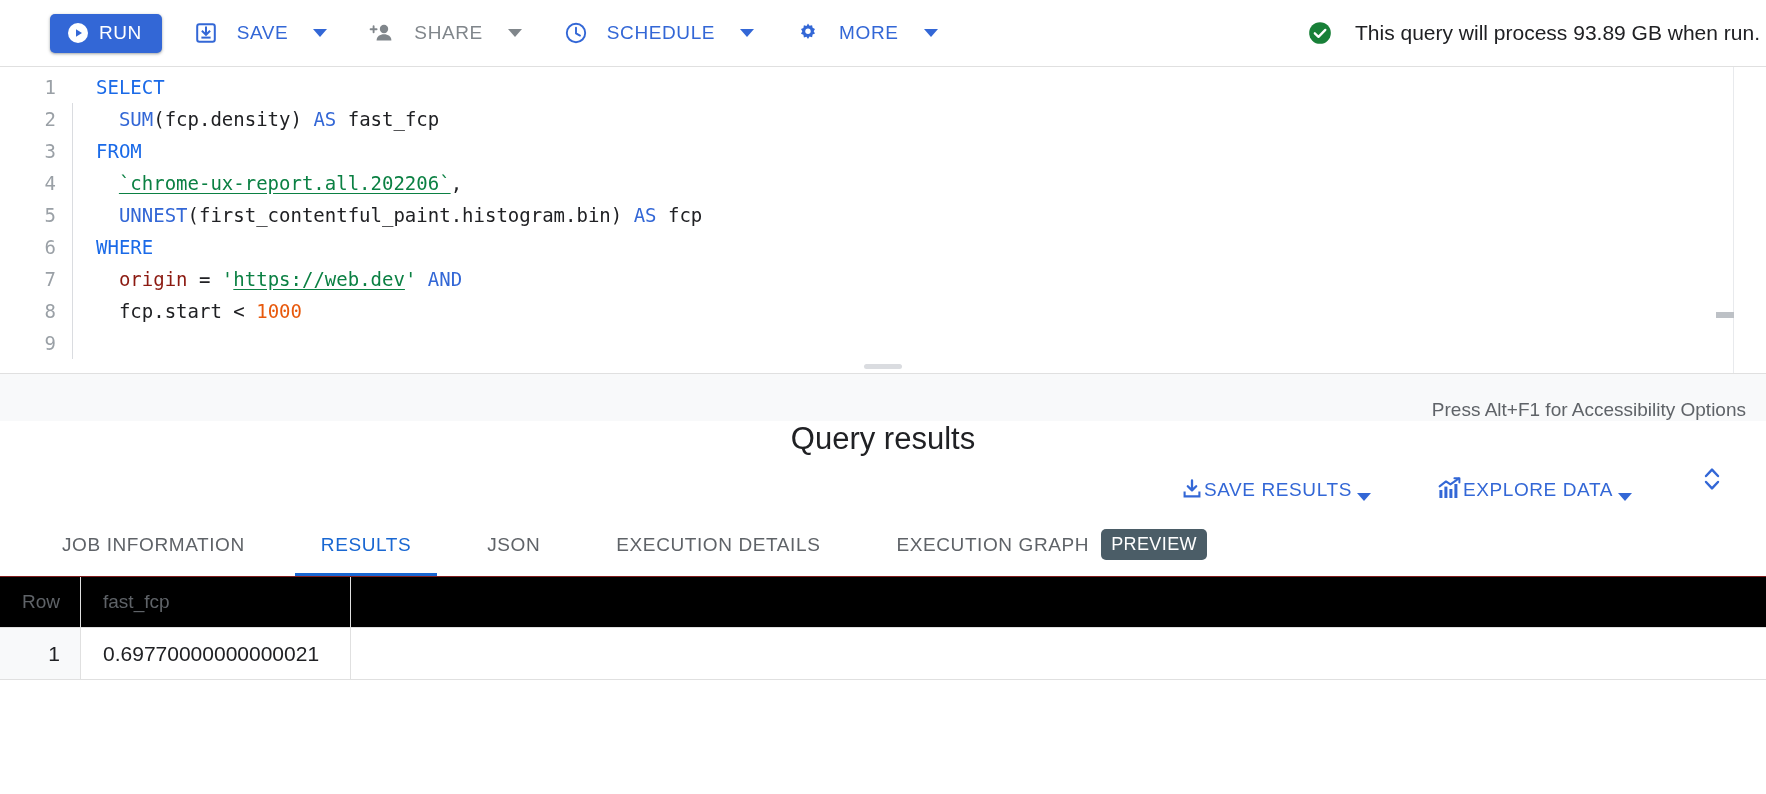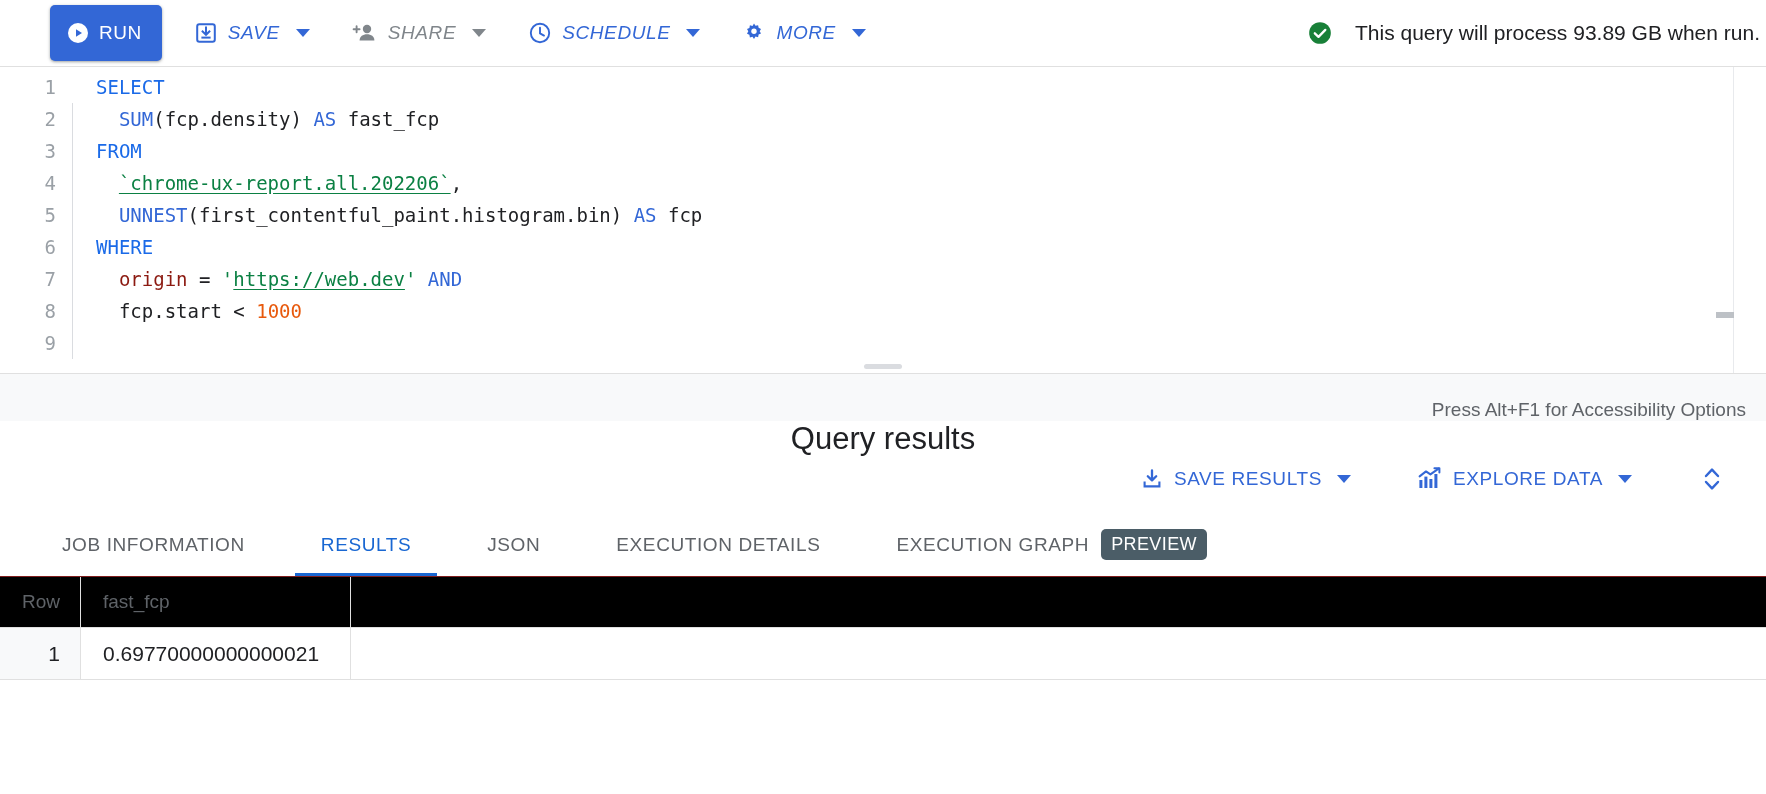--- a/index.html
+++ b/index.html
@@ -25,42 +25,41 @@
     background: #fff;
     position: relative;
   }
   .run-btn {
     display: flex;
     align-items: center;
     gap: 9px;
     background: #3367d6;
     color: #fff;
     border-radius: 5px;
-    height: 56px;
+    height: 39px;
     padding: 0 20px 0 16px;
     box-shadow: 0 1px 2px rgba(60,64,67,.3), 0 1px 3px 1px rgba(60,64,67,.15);
     cursor: pointer;
     user-select: none;
   }
   .run-btn .label {
     font-size: 19px;
     font-weight: 500;
     letter-spacing: .5px;
   }
   .tbtn {
     display: flex;
     align-items: center;
-    gap: 10px;
+    gap: 19px;
     height: 44px;
     padding: 0 10px;
     margin-left: 22px;
     cursor: pointer;
     user-select: none;
     border-radius: 4px;
-    font-style: italic;
   }
   .tbtn .label {
     font-size: 19px;
     font-weight: 500;
     letter-spacing: .6px;
     color: #3367d6;
   }
   .tbtn.disabled .label { color: #80868b; }
   .tbtn .caret {
     width: 0; height: 0;
@@ -193,22 +192,21 @@
     color: #202124;
     font-weight: 400;
   }
   .results-actions {
     margin-left: auto;
     display: flex;
     align-items: center;
   }
   .rbtn {
     display: flex;
-    align-items: center;
-    gap: 10px;
+    align-items: flex-end;
     height: 44px;
     padding: 0 10px;
     margin-left: 46px;
     cursor: pointer;
     user-select: none;
   }
   .rbtn .label {
     font-size: 19px;
     font-weight: 500;
     letter-spacing: .6px;

